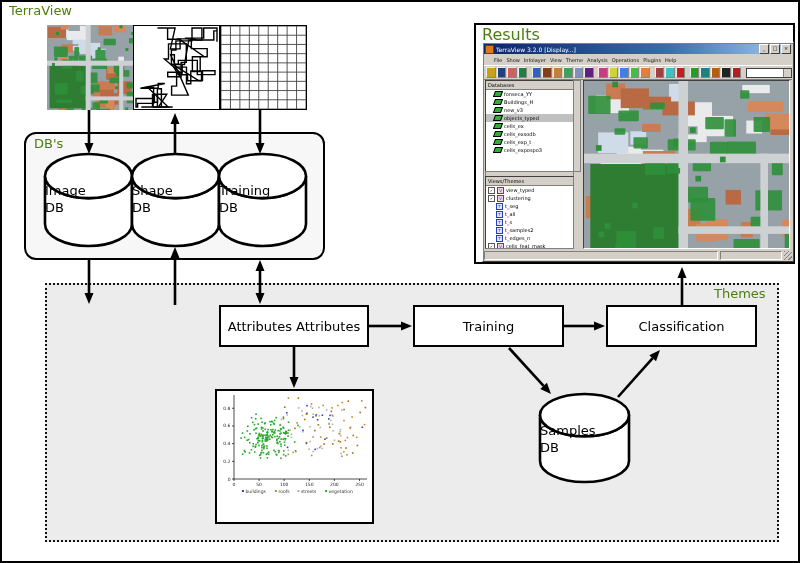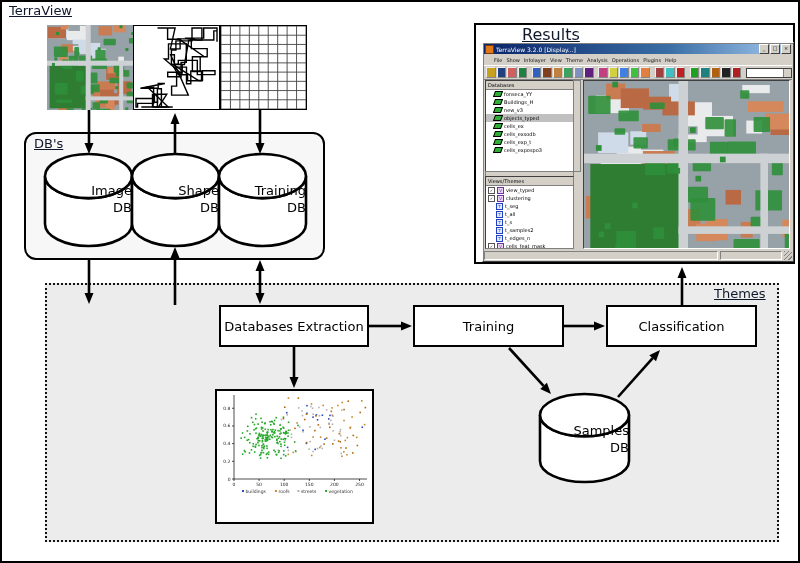--- a/index.html
+++ b/index.html
@@ -1,35 +1,35 @@
 <!DOCTYPE html>
 <html><head>
 <meta charset="utf-8">
 <style>
   html,body{margin:0;padding:0;background:#fff;}
   #canvas{position:relative;width:800px;height:563px;box-sizing:border-box;border:2px solid #000;
           font-family:"DejaVu Sans","Liberation Sans",sans-serif;overflow:hidden;background:#fff;}
   .abs{position:absolute;box-sizing:border-box;}
-  .lbl{color:#0f172a;text-decoration:underline;}
+  .lbl{color:#4d7c0f;}
   #terraview-label{left:7px;top:1px;font-size:13px;z-index:5;}
   #dbs-box{left:22px;top:130px;width:301px;height:128px;background:#f7f7f7;border:2px solid #000;border-radius:12px;z-index:1;}
   #dbs-label{left:32px;top:134px;font-size:13px;z-index:4;}
   #geodma-box{left:43px;top:281px;width:734px;height:259px;background:#ececec;border:2px dotted #111;z-index:0;}
   #geodma-label{left:712px;top:284px;font-size:13px;z-index:4;}
   .proc{background:#fff;border:2px solid #000;display:flex;align-items:center;justify-content:center;
         font-size:13px;z-index:2;text-align:center;}
-  .cyl-label{z-index:4;text-align:right;font-size:13px;line-height:17px;}
+  .cyl-label{z-index:4;text-align:left;font-size:13px;line-height:17px;}
   #overlay{left:0;top:0;width:800px;height:563px;z-index:3;pointer-events:none;}
   .tile{z-index:2;}
   
   #viz-box{left:213px;top:387px;width:159px;height:135px;background:#fff;border:2px solid #000;z-index:2;}
   #viz-title{width:100%;text-align:center;font-size:11.5px;margin-top:1px;}
   
   #results-box{left:472px;top:21px;width:321px;height:241px;background:#fff;border:2px solid #000;z-index:2;}
-  #results-label{left:480px;top:23px;font-size:16px;z-index:4;margin-left:40px;}
+  #results-label{left:480px;top:23px;font-size:16px;z-index:4;}
   
   #win{left:6px;top:17px;width:312px;height:220px;background:#d4d0c8;border:1px solid #404040;
        border-top-color:#fff;border-left-color:#fff;box-shadow:1px 1px 0 #808080 inset;font-size:5px;}
   #win-title{position:absolute;left:1px;top:1px;right:1px;height:10px;display:flex;align-items:center;
        background:linear-gradient(90deg,#0a246a,#3a6ea5 60%,#a6caf0);color:#fff;font-size:6px;padding:0 1px;}
   #win-title .ttl{flex:1;margin-left:2px;white-space:nowrap;overflow:hidden;}
   .wbtn{width:8px;height:8px;background:#d4d0c8;border:1px solid #404040;border-top-color:#fff;border-left-color:#fff;
         margin-left:1px;font-size:5px;line-height:6px;text-align:center;color:#000;}
   #win-menubar{position:absolute;left:1px;top:12px;right:1px;height:9px;display:flex;align-items:center;gap:4px;
         padding-left:10px;color:#111;}
@@ -196,21 +196,21 @@
       <div>DB</div>
   </div>
   <div class="abs cyl-label" style="left:217px;top:180px;width:87px;">
     <div>Training</div>
       <div>DB</div>
   </div>
 
   <div class="abs" id="geodma-box"></div>
   <div class="abs lbl" id="geodma-label">Themes</div>
 
-  <div class="abs proc" style="left:217px;top:303px;width:150px;height:42px;">Databases Extraction</div>
+  <div class="abs proc" style="left:217px;top:303px;width:150px;height:42px;">Attributes Attributes</div>
   <div class="abs proc" style="left:604px;top:303px;width:151px;height:42px;">Classification</div>
   <div class="abs proc" style="left:411px;top:303px;width:151px;height:42px;">Training</div>
 
   <div class="abs cyl-label" style="left:538px;top:420px;width:89px;">
     <div>Samples</div>
       <div>DB</div>
   </div>
 
   <div class="abs" id="viz-box">
     <svg id="scatter-svg" width="155" height="117">

